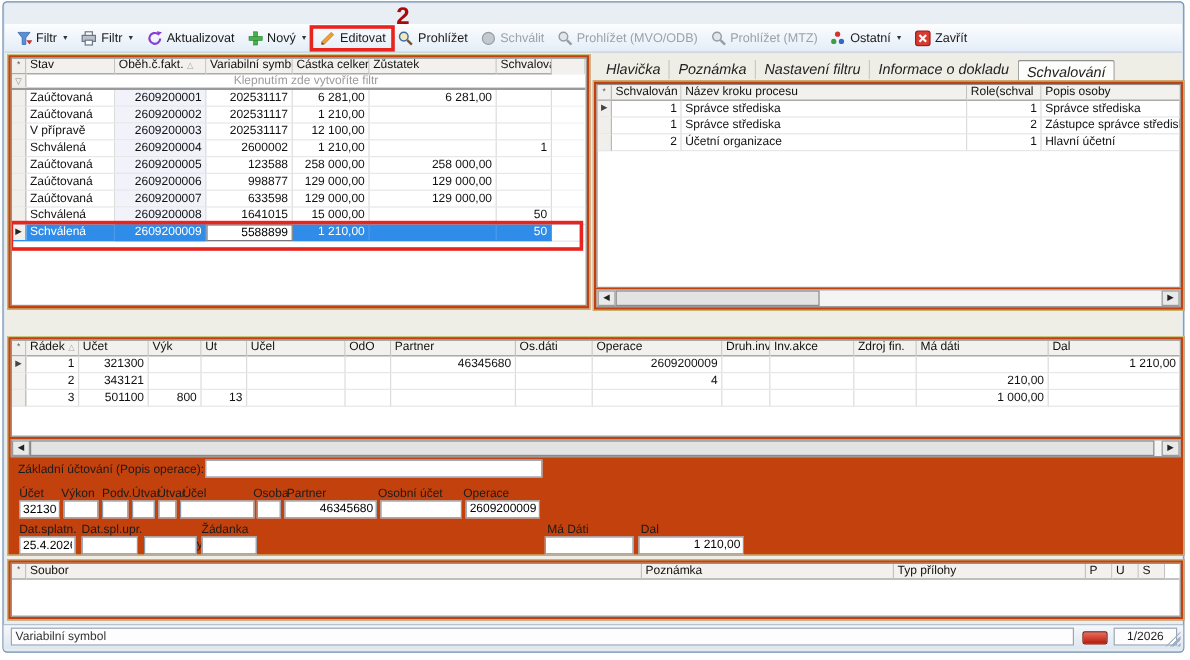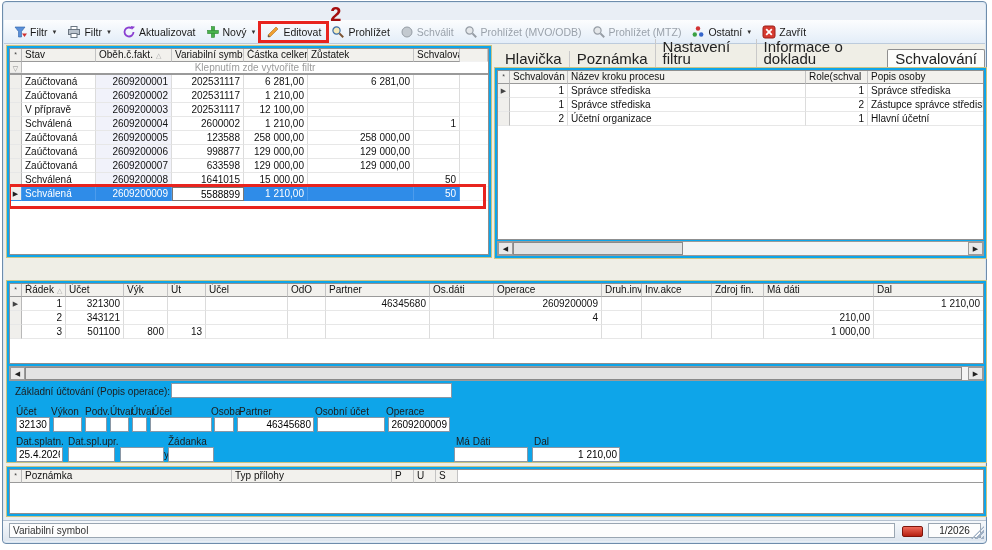--- a/index.html
+++ b/index.html
@@ -29,21 +29,21 @@
   .titem.disabled { color:#9aa2ab;justify-content:space-between; }
   .titem .dd { font-size:6px; color:#333; margin-left:1px; }
   .icon14 { width:14px; height:14px; flex:0 0 auto; }
   .titem.editovat { position:relative; }
   .red-box2 { position:absolute; left:-3px; top:-2px; right:-3px; bottom:-2px; border:3px solid #e8241e; pointer-events:none; }
   .num2 { position:absolute; right:-15px; top:-20px; font-weight:bold; font-size:20px; color:#a50d0d; pointer-events:none; }
 
   
   .client { position:absolute; left:1px; top:42px; right:1px; bottom:25px; background:#efeee6; }
 
-  .khaki { background:#0ea5e9; border:1px solid #c9c484;text-decoration:underline; }
+  .khaki { background:#c2410c; border:1px solid #c9c484;text-decoration:underline; }
 
   
   .gridbox { position:absolute; background:#fff; border:1px solid #8f8f8f; overflow:hidden; }
   .grow { display:flex; height:14px; line-height:13px; }
   .gc { border-right:1px solid #dcdcdc; border-bottom:1px solid #e7e7e7; padding:0 3px; overflow:hidden; white-space:nowrap; }
   .hd { background:#f2f1ed; border-right:1px solid #c3c3c3; border-bottom:1px solid #9a9a9a; }
   .ghead { height:13px; }
   .ghead .gc { line-height:12px; }
   .num { text-align:right; }
   .ci { width:12px; background:#f0efec; border-right:1px solid #b8b8b8; padding:0 1px; font-size:7px; color:#444; text-align:center; }
@@ -56,21 +56,21 @@
   .gfilter { height:13px; border-bottom:2px solid #9a9a9a; }
   .filterhint { flex:1; text-align:center; color:#9b9b9b; line-height:12px; }
   .grow.sel { background:#2f8ce8; color:#fff; position:relative; }
   .grow.sel .gc { border-right-color:#4d9cec; border-bottom-color:#2f8ce8; }
   .grow.sel .shade { background:#2f8ce8; }
   .grow.sel .focus { background:#fff; color:#000; border:1px solid #777; }
   .grow.sel .ci { background:#f0efec; color:#222; }
   .red-box1 { position:absolute; left:-2px; top:-3px; width:478px; height:25px; border:3px solid #e8241e; z-index:6; pointer-events:none; }
 
   
-  .tabs { position:absolute; display:flex; align-items:flex-end; height:17px; font-size:15px; }
+  .tabs { position:absolute; display:flex; align-items:flex-start; height:17px; font-size:12px;font-style:italic; }
   .tab { padding:2px 7px 2px; color:#222; border-left:1px solid #c9c9c9; line-height:12px; }
   .tab:first-child { border-left:none; }
   .tab.active { background:#fdfdfb; border:1px solid #8f8f8f; border-bottom:none; border-radius:2px 2px 0 0; padding-top:3px; }
 
   
   .r-schv{width:58px}.r-naz{width:238px}.r-role{width:62px}.r-pop{flex:1;border-right:none}
 
   
   .d1{width:44px}.d2{width:58px}.d3{width:44px}.d4{width:38px}.d5{width:82px}.d6{width:38px}.d7{width:104px}
   .d8{width:64px}.d9{width:108px}.d10{width:40px}.d11{width:70px}.d12{width:52px}.d13{width:110px}.d14{flex:1;border-right:none}
@@ -470,20 +470,21 @@
       <input class="finput" style="left: 113px; top: 166px; width: 44px;" value="">
       <input class="finput" style="left: 161px; top: 166px; width: 46px;" value="">
       <input class="finput" style="left: 447px; top: 166px; width: 74px;" value="">
       <input class="finput num" style="left: 525px; top: 166px; width: 88px;" value="1 210,00">
     </div>
 
     <div class="khaki" style="position:absolute;left:2px;top:422px;width:981px;height:51px;">
       <div class="gridbox" style="left:2px;top:2px;width:975px;height:45px;">
         <div class="grow ghead">
           <div class="gc ci hd">*</div>
+          <div class="gc hd a1">Soubor</div>
           <div class="gc hd a2">Poznámka</div>
           <div class="gc hd a3">Typ přílohy</div>
           <div class="gc hd a4">P</div>
           <div class="gc hd a5">U</div>
           <div class="gc hd a6">S</div>
           <div class="afill"></div>
         </div>
       </div>
     </div>
   </div>

